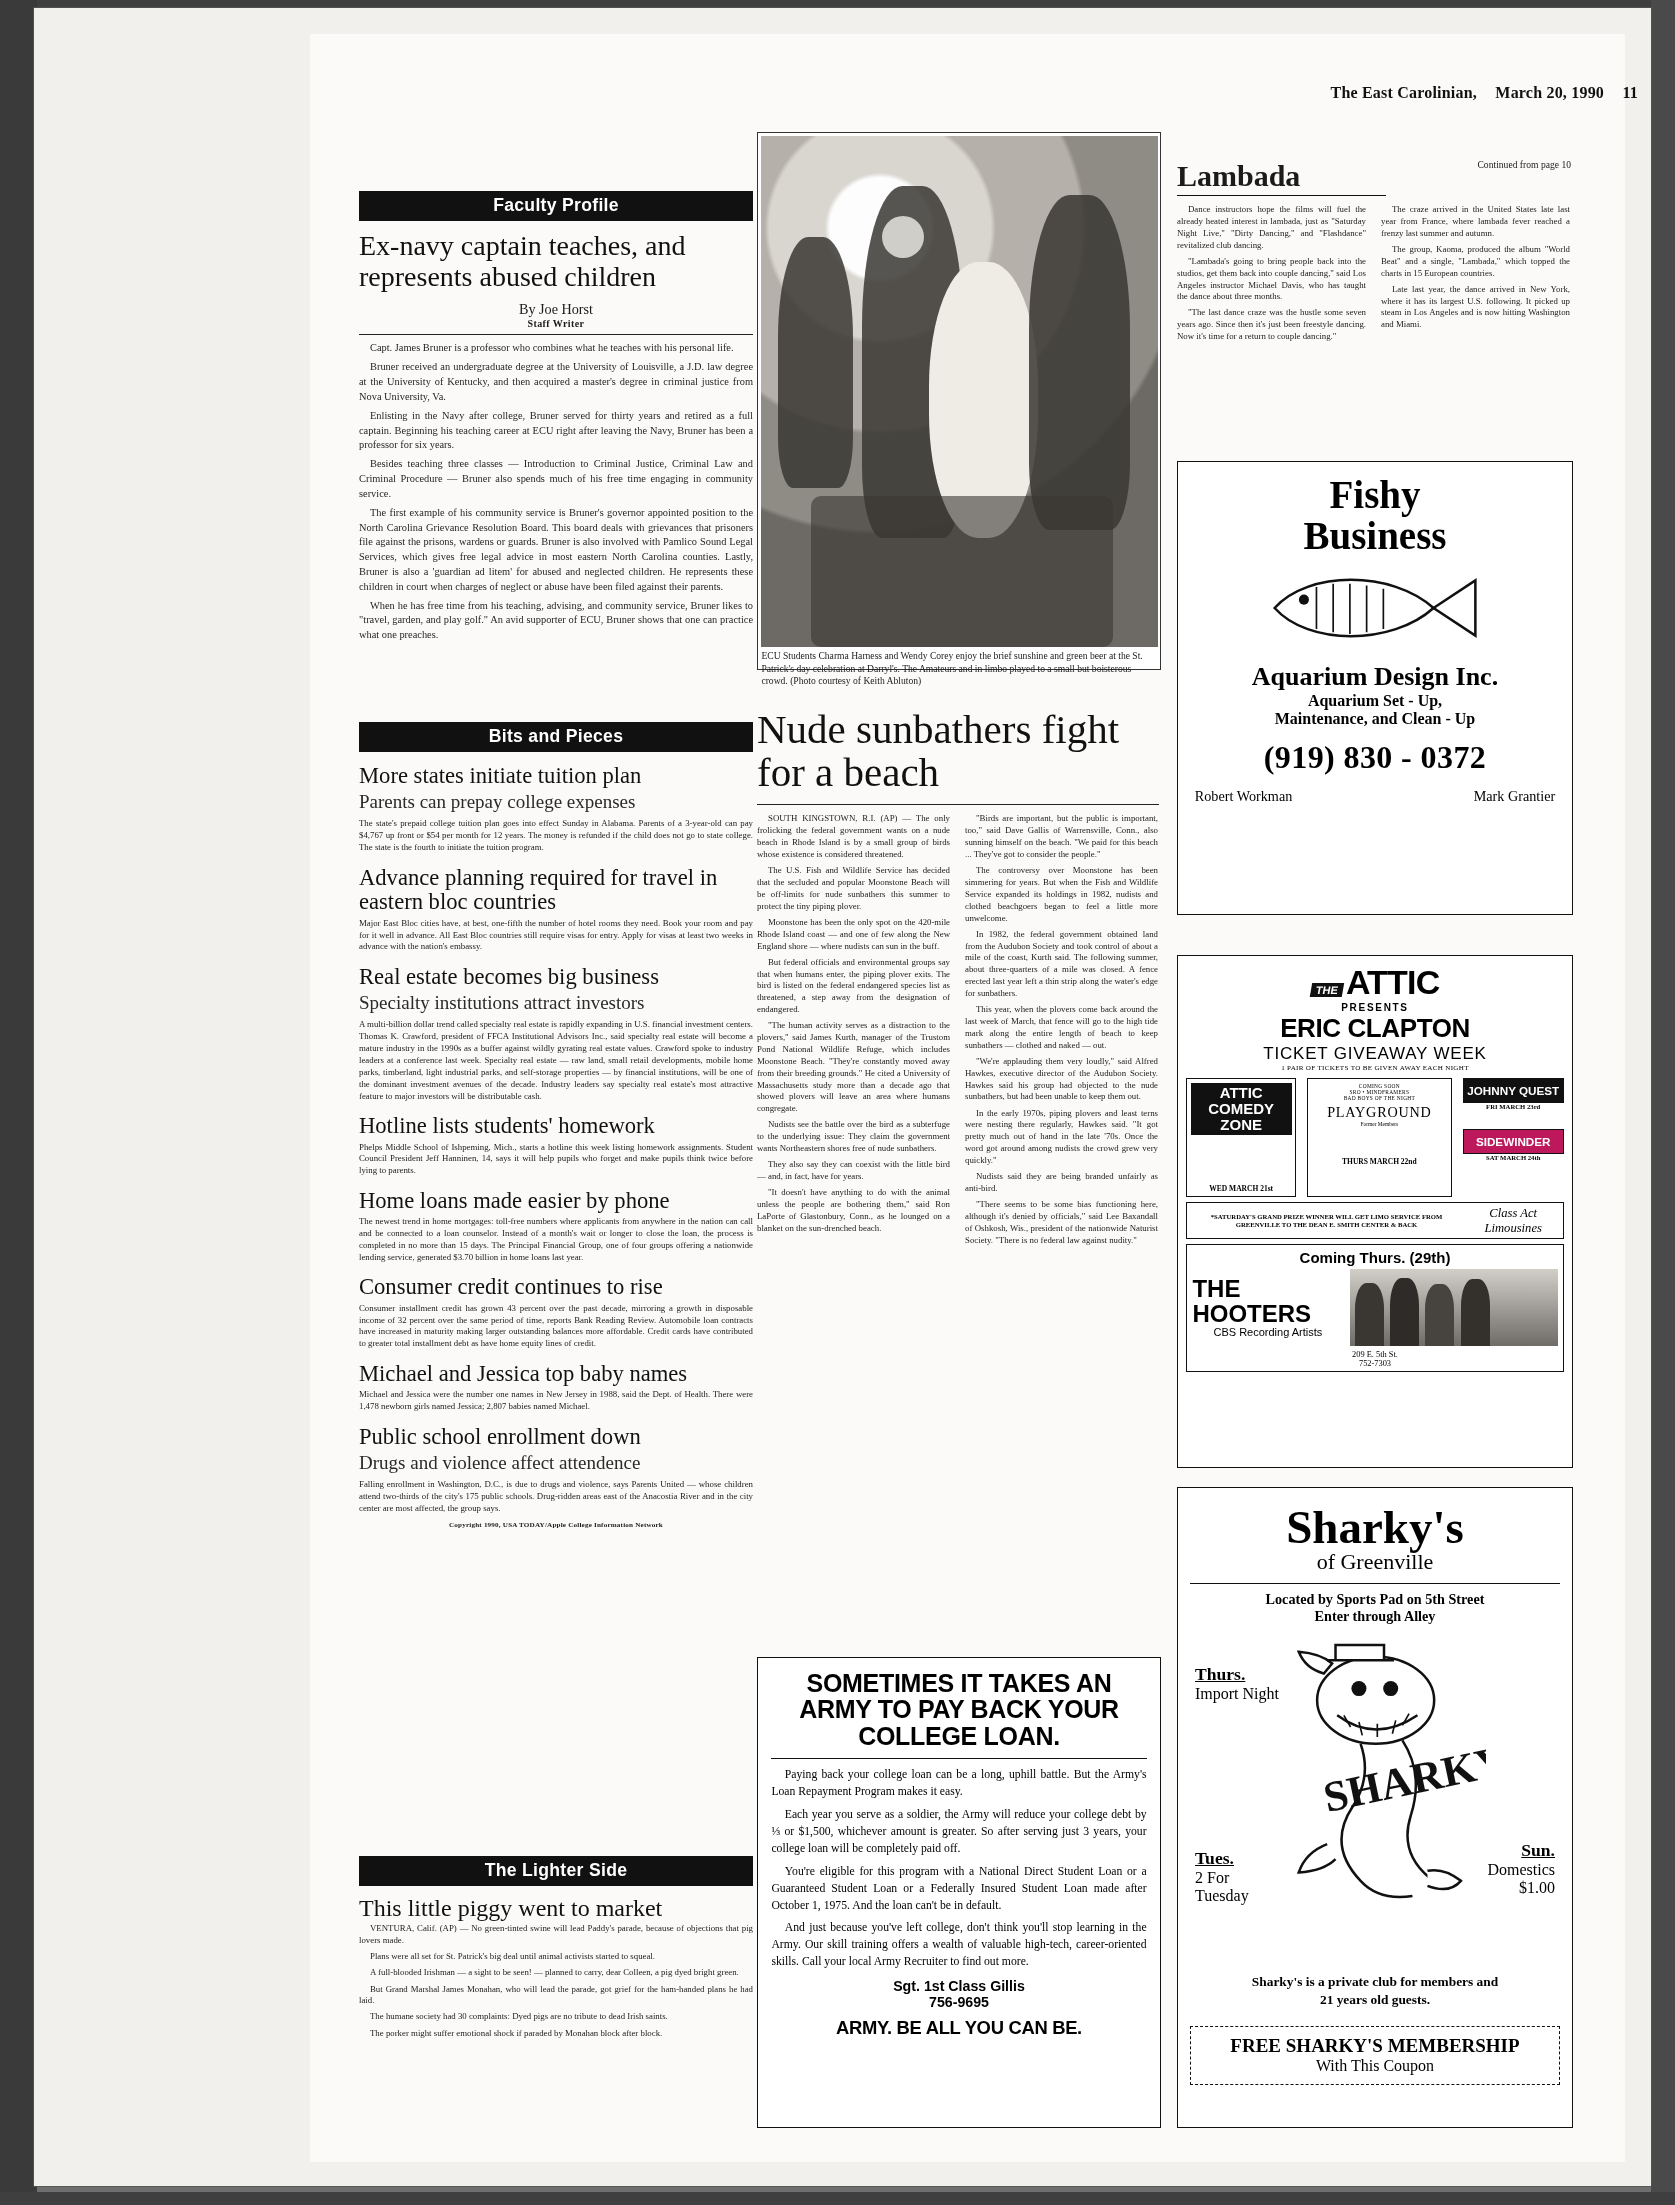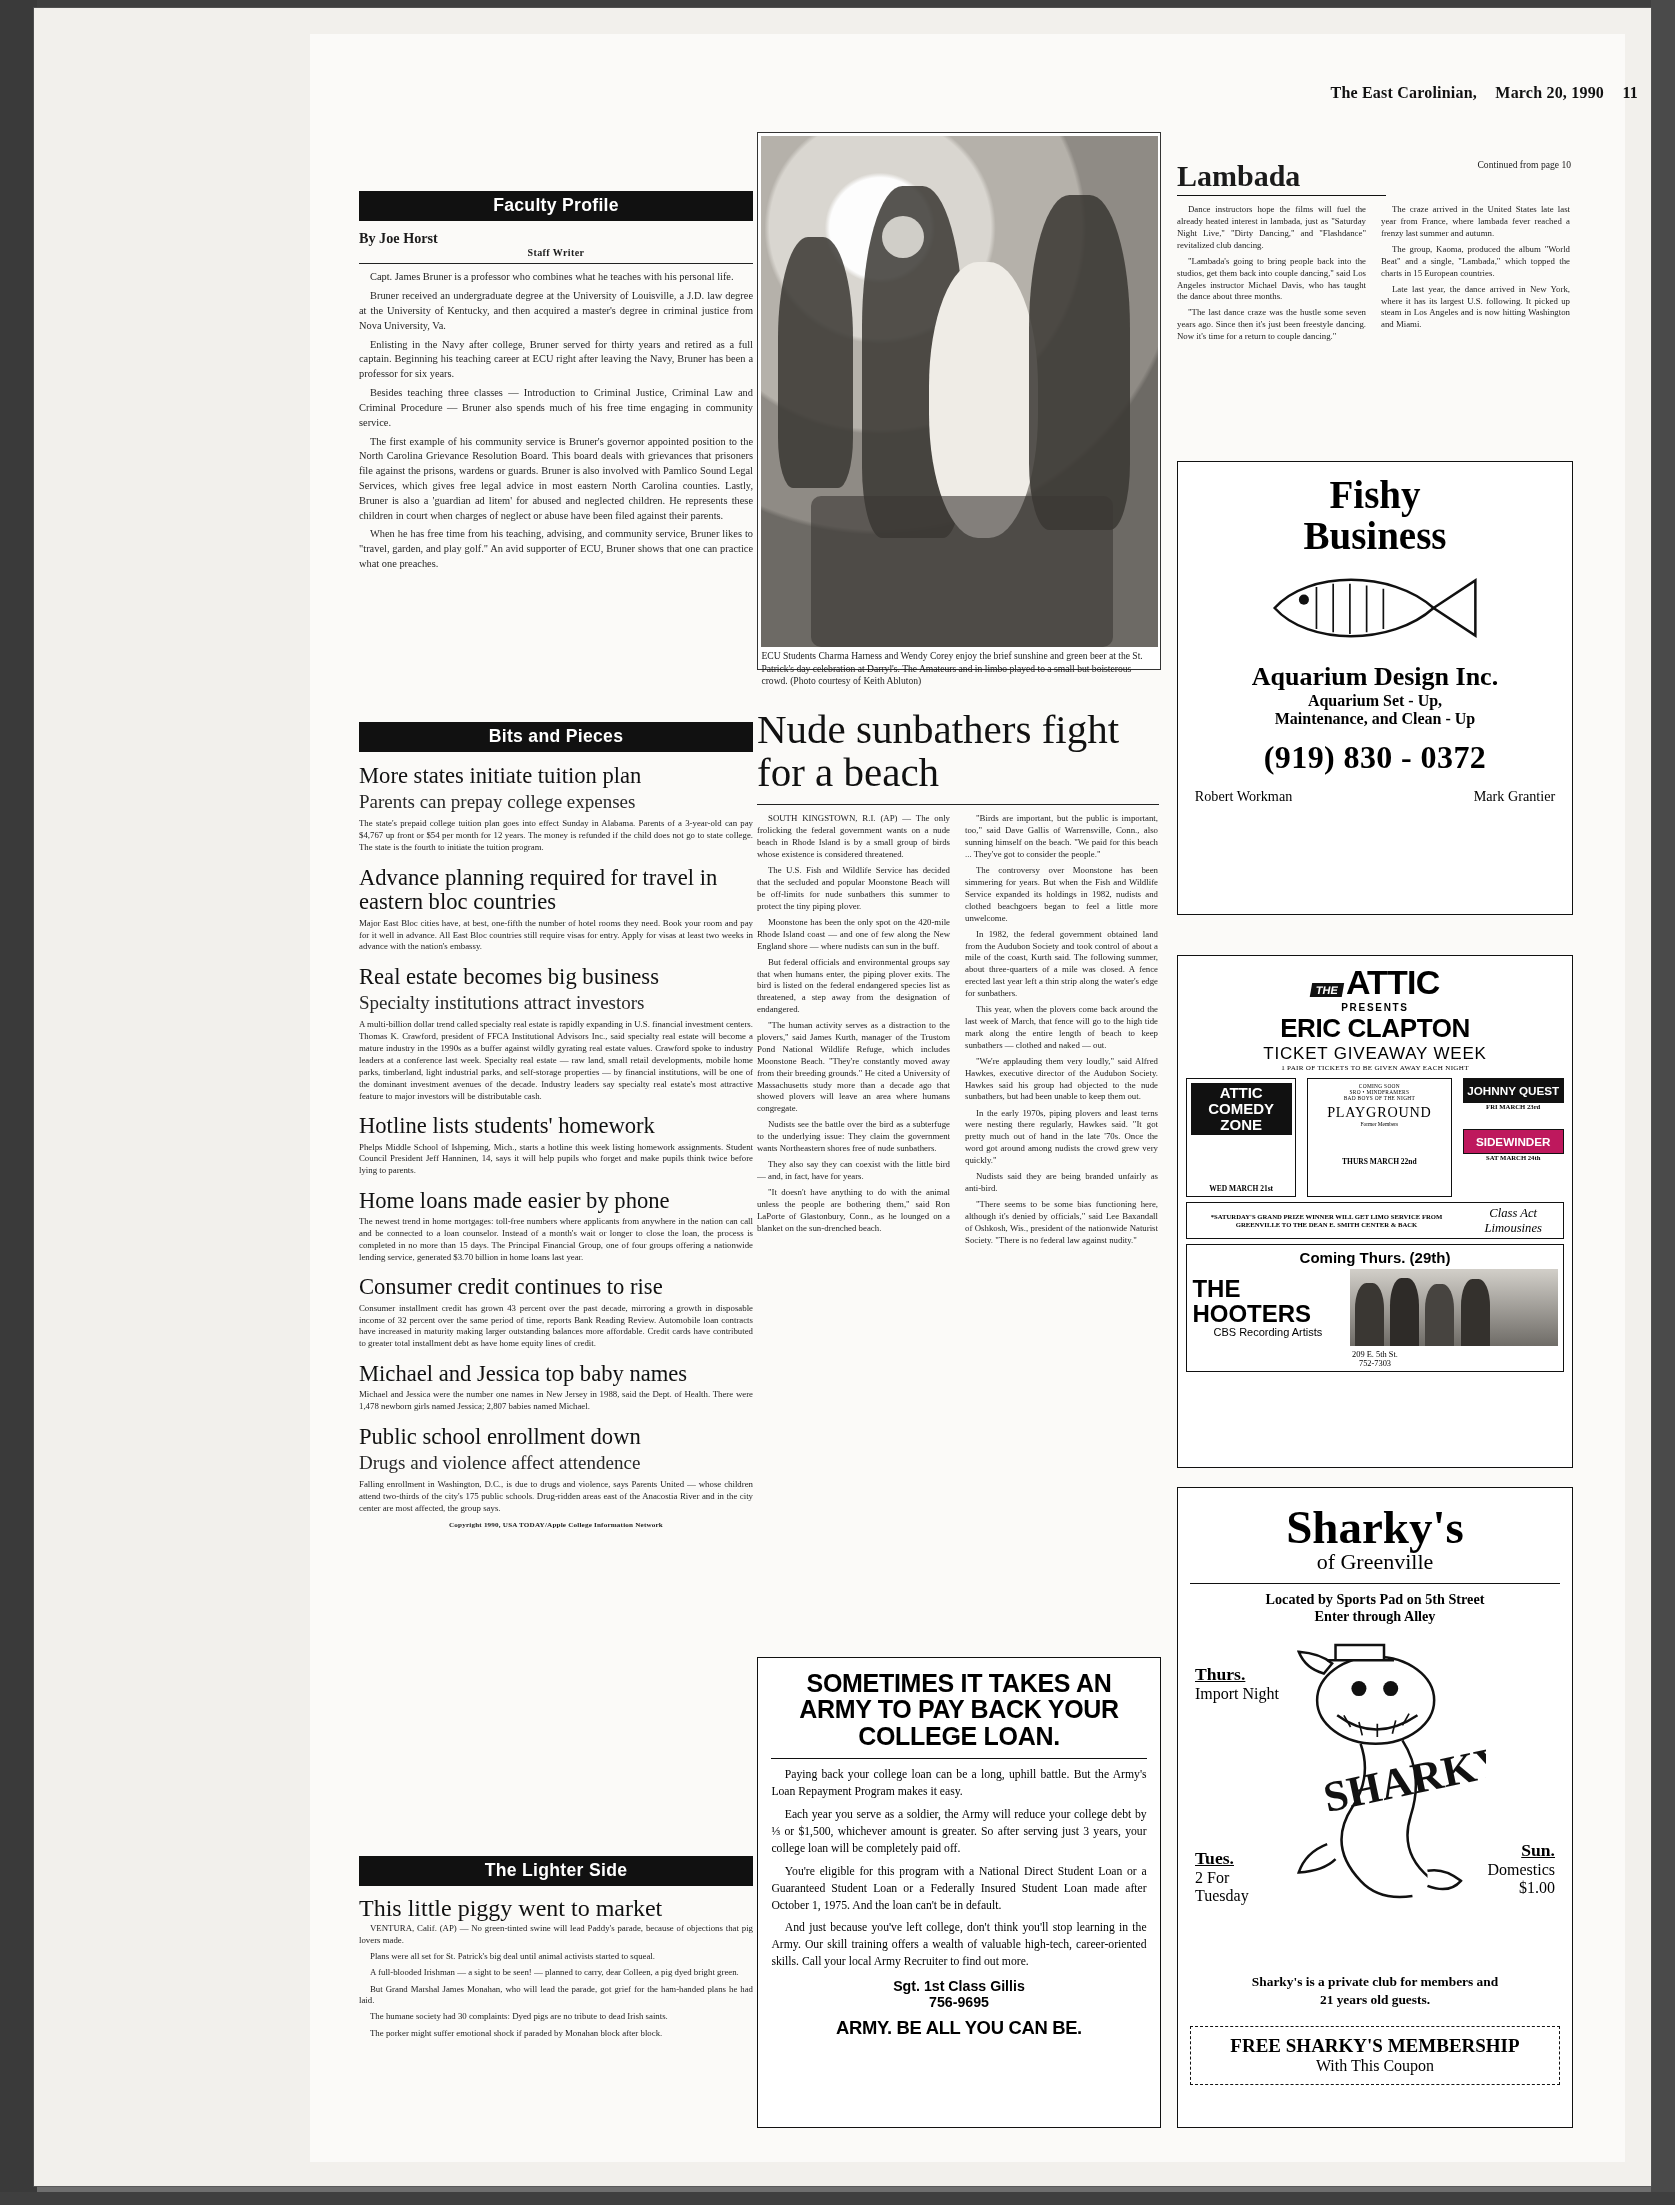--- a/index.html
+++ b/index.html
@@ -19,21 +19,21 @@
        font-family:"Liberation Serif",serif;letter-spacing:0.2px;}
   .masthead .sep{display:inline-block;width:10px;}
 
   
   .col{position:absolute;color:#1b1b1b;}
   .secthead{background:#111;color:#fff;text-align:center;font-family:"Liberation Sans",sans-serif;
       font-weight:bold;font-size:17.6px;padding:4.2px 0 5px;letter-spacing:0.3px;}
   .hl{font-size:28px;line-height:1.12;font-weight:normal;margin:8.4px 0 3.4px;color:#111;}
   .hl2{font-size:22.6px;line-height:1.1;margin:11.7px 0 2.5px;color:#111;}
   .sub{font-size:19px;color:#2a2a2a;margin:0 0 5px;}
-  .byline{text-align:left;font-size:14.2px;font-weight:bold;margin-top:8.4px;}
+  .byline{text-align:center;font-size:14.2px;font-weight:normal;margin-top:8.4px;}
   .byline2{text-align:center;font-size:10px;font-weight:bold;letter-spacing:0.4px;margin-bottom:5px;}
   .rule{border-top:0.8px solid #222;margin:5px 0 6.7px;}
   .body{font-size:10.4px;line-height:1.42;text-align:justify;color:#262626;}
   .body p{margin:0 0 4.2px;text-indent:11px;}
   .tiny{font-size:8.8px;line-height:1.35;text-align:justify;}
   .cap{font-size:9.6px;line-height:1.3;color:#222;padding:3.4px 3.4px 0;}
 
   
   .photobox{position:absolute;left:757px;top:132px;width:402px;height:536px;border:0.8px solid #333;background:#fff;}
   .photo{position:absolute;left:2.5px;top:2.5px;width:397px;height:511px;overflow:hidden;
@@ -89,20 +89,21 @@
   <div class="masthead">
     <span>The East Carolinian,</span>
     <span class="sep"></span>
     <span>March 20, 1990</span>
     <span class="sep"></span>
     <span>11</span>
   </div>
 
   <div class="col" style="left:359px;top:191px;width:394px;">
     <div class="secthead">Faculty Profile</div>
+    <div class="hl">Ex-navy captain teaches, and represents abused children</div>
     <div class="byline">By Joe Horst</div>
     <div class="byline2">Staff Writer</div>
     <div class="rule"></div>
     <div class="body">
       <p>Capt. James Bruner is a professor who combines what he teaches with his personal life.</p>
       <p>Bruner received an undergraduate degree at the University of Louisville, a J.D. law degree at the University of Kentucky, and then acquired a master's degree in criminal justice from Nova University, Va.</p>
       <p>Enlisting in the Navy after college, Bruner served for thirty years and retired as a full captain. Beginning his teaching career at ECU right after leaving the Navy, Bruner has been a professor for six years.</p>
       <p>Besides teaching three classes — Introduction to Criminal Justice, Criminal Law and Criminal Procedure — Bruner also spends much of his free time engaging in community service.</p>
       <p>The first example of his community service is Bruner's governor appointed position to the North Carolina Grievance Resolution Board. This board deals with grievances that prisoners file against the prisons, wardens or guards. Bruner is also involved with Pamlico Sound Legal Services, which gives free legal advice in most eastern North Carolina counties. Lastly, Bruner is also a 'guardian ad litem' for abused and neglected children. He represents these children in court when charges of neglect or abuse have been filed against their parents.</p>
       <p>When he has free time from his teaching, advising, and community service, Bruner likes to "travel, garden, and play golf." An avid supporter of ECU, Bruner shows that one can practice what one preaches.</p>

